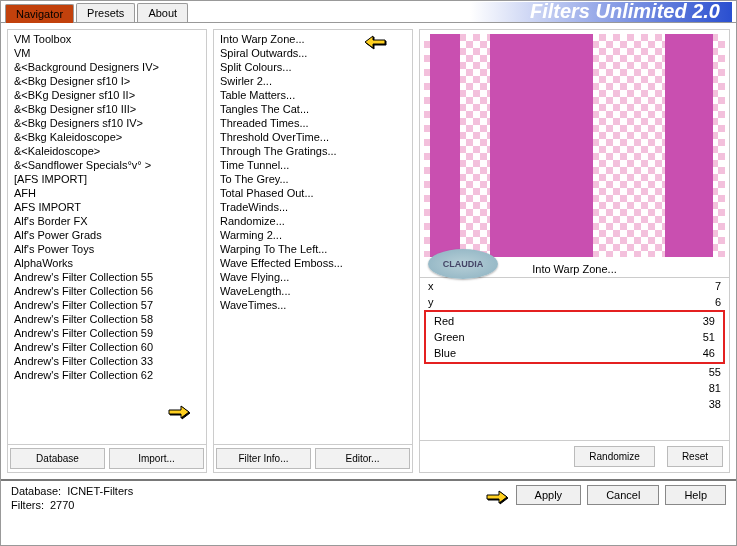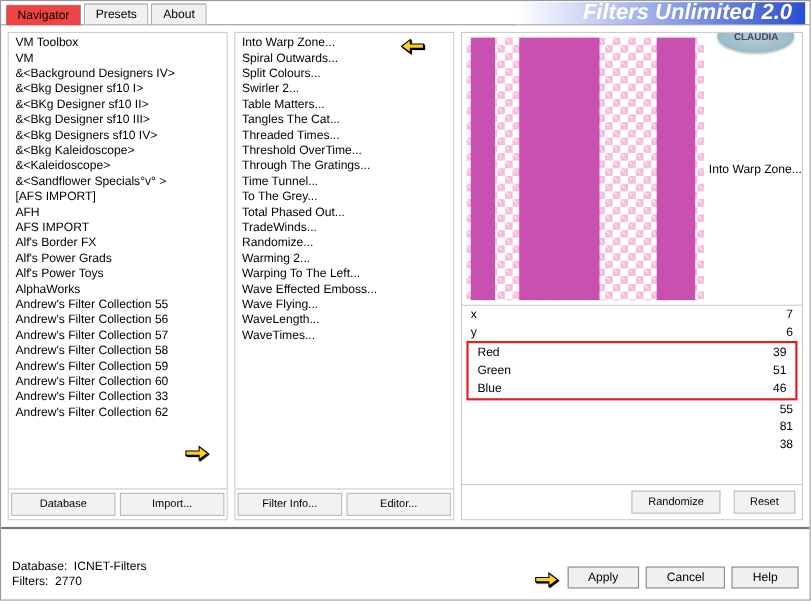--- a/index.html
+++ b/index.html
@@ -1,46 +1,46 @@
 <!DOCTYPE html>
 <html><head>
 <meta charset="utf-8">
 <style>
 * { box-sizing: border-box; margin: 0; padding: 0; font-family: Tahoma, Arial, sans-serif; font-size: 11px; }
 body { background: #fff; width: 737px; height: 546px; position: relative; border: 1px solid #999; }
 .tabs-row { display: flex; align-items: flex-end; padding: 2px 4px 0 4px; height: 22px; border-bottom: 1px solid #999; }
 .tab { padding: 3px 10px; border: 1px solid #999; border-bottom: none; margin-right: 2px; background: #f0f0f0; cursor: pointer; border-radius: 2px 2px 0 0; }
-.tab.active { background: #ef4444; position: relative; top: 1px; }
+.tab.active { background: #c2410c; position: relative; top: 1px; }
 .title-bar { margin-left: auto; background: linear-gradient(to right, #fff, #2a4fd0); color: #fff; font-weight: bold; font-style: italic; font-size: 20px; padding: 0 12px 2px 60px; height: 20px; display: flex; align-items: center; }
 .main { display: flex; padding: 6px; gap: 6px; height: 456px; }
 .col { border: 1px solid #ccc; background: #fff; overflow: hidden; display: flex; flex-direction: column; }
 .col1 { width: 200px; }
 .col2 { width: 200px; }
 .col3 { flex: 1; }
 .list { overflow-y: scroll; flex: 1; padding: 2px 0; }
 .list-item { padding: 1px 6px; white-space: nowrap; cursor: pointer; color: #000; }
 .col1-buttons, .col2-buttons { display: flex; border-top: 1px solid #ccc; }
 .col-btn { flex: 1; text-align: center; padding: 4px 2px; border: 1px solid #bbb; margin: 3px 2px; background: #f2f2f2; cursor: pointer; font-size: 10px; }
-.preview-wrap { height: 248px; display: flex; flex-direction: row; border-bottom: 1px solid #ccc; }
+.preview-wrap { height: 248px; display: flex; flex-direction: column; border-bottom: 1px solid #ccc; }
 .preview { flex: 1; margin: 4px; position: relative; overflow: hidden;
   background-image: linear-gradient(45deg,#f3c0dc 25%,transparent 25%,transparent 75%,#f3c0dc 75%),
                     linear-gradient(45deg,#f3c0dc 25%,#fff 25%,#fff 75%,#f3c0dc 75%);
   background-size: 14px 14px; background-position: 0 0, 7px 7px; }
 .preview .band1 { position:absolute; left:2%; width:10%; top:0; bottom:0; background:#c94fb0; }
 .preview .band2 { position:absolute; left:22%; width:34%; top:0; bottom:0; background:#c94fb0; }
 .preview .band3 { position:absolute; right:4%; width:16%; top:0; bottom:0; background:#c94fb0; }
 .preview-title { display:flex; align-items:center; justify-content:center; font-size:11px; padding:2px 0; position:relative; }
 .watermark { position:absolute; left:8px; width:70px; height:30px; background:radial-gradient(ellipse at center,#b8d0d8,#8ab0c0); border-radius:50%; font-size:9px; color:#446; display:flex; align-items:center; justify-content:center; font-weight:bold; top:-12px; box-shadow:0 1px 2px rgba(0,0,0,.3); }
 .sliders { flex: 1; overflow-y: auto; }
 .slider-row { display:flex; padding:2px 8px; align-items:center; }
 .slider-label { width:50px; color:#000; }
 .slider-val { margin-left:auto; color:#000; }
 .highlight-box { border: 2px solid #e42020; margin: 0 4px; padding: 1px 0; }
 .col3-buttons { display:flex; justify-content:flex-end; border-top:1px solid #ccc; padding:2px 4px; gap:8px; }
-.footer { display:flex; align-items:flex-end; padding:4px 10px 0 10px; border-top: 2px inset #ccc; height: 56px; }
+.footer { display:flex; align-items:flex-start; padding:4px 10px 0 10px; border-top: 2px inset #ccc; height: 56px; }
 .footer-left { display:flex; flex-direction:column; gap:2px; }
 .footer-left div { display:flex; gap:6px; }
 .footer-buttons { margin-left:auto; display:flex; gap:6px; align-items:center; }
 .btn { padding:3px 18px; border:1px solid #888; background:#f0f0f0; cursor:pointer; font-size:11px; }
 .pointer { display:inline-block; width:26px; height:20px; position:relative; vertical-align:middle; margin-left:4px; }
 .pointer svg { width:100%; height:100%; filter: drop-shadow(1px 1px 0 #000); }
 .list-wrap { position:relative; flex:1; display:flex; }
 .pointer-overlay { position:absolute; z-index:5; }
 ::-webkit-scrollbar { width: 16px; }
 ::-webkit-scrollbar-track { background: #f0f0f0; border-left: 1px solid #ccc; }

